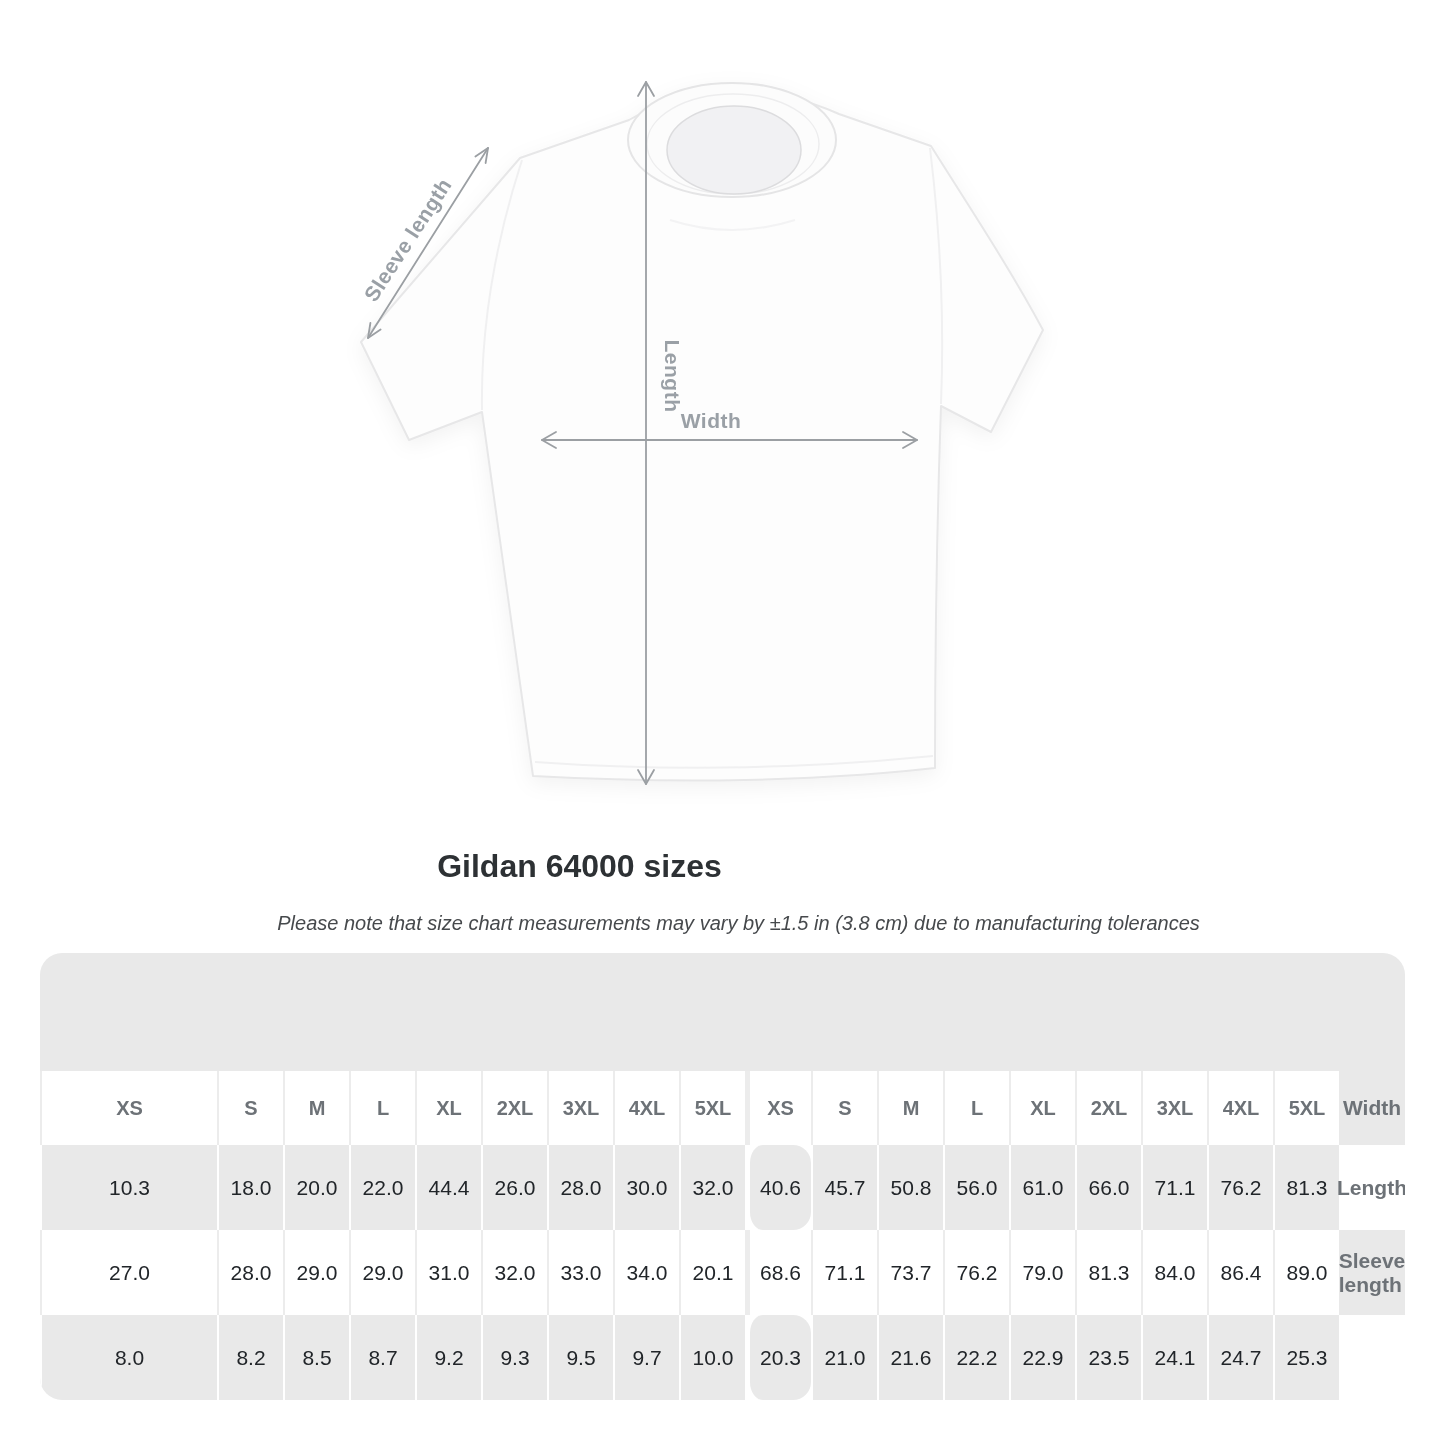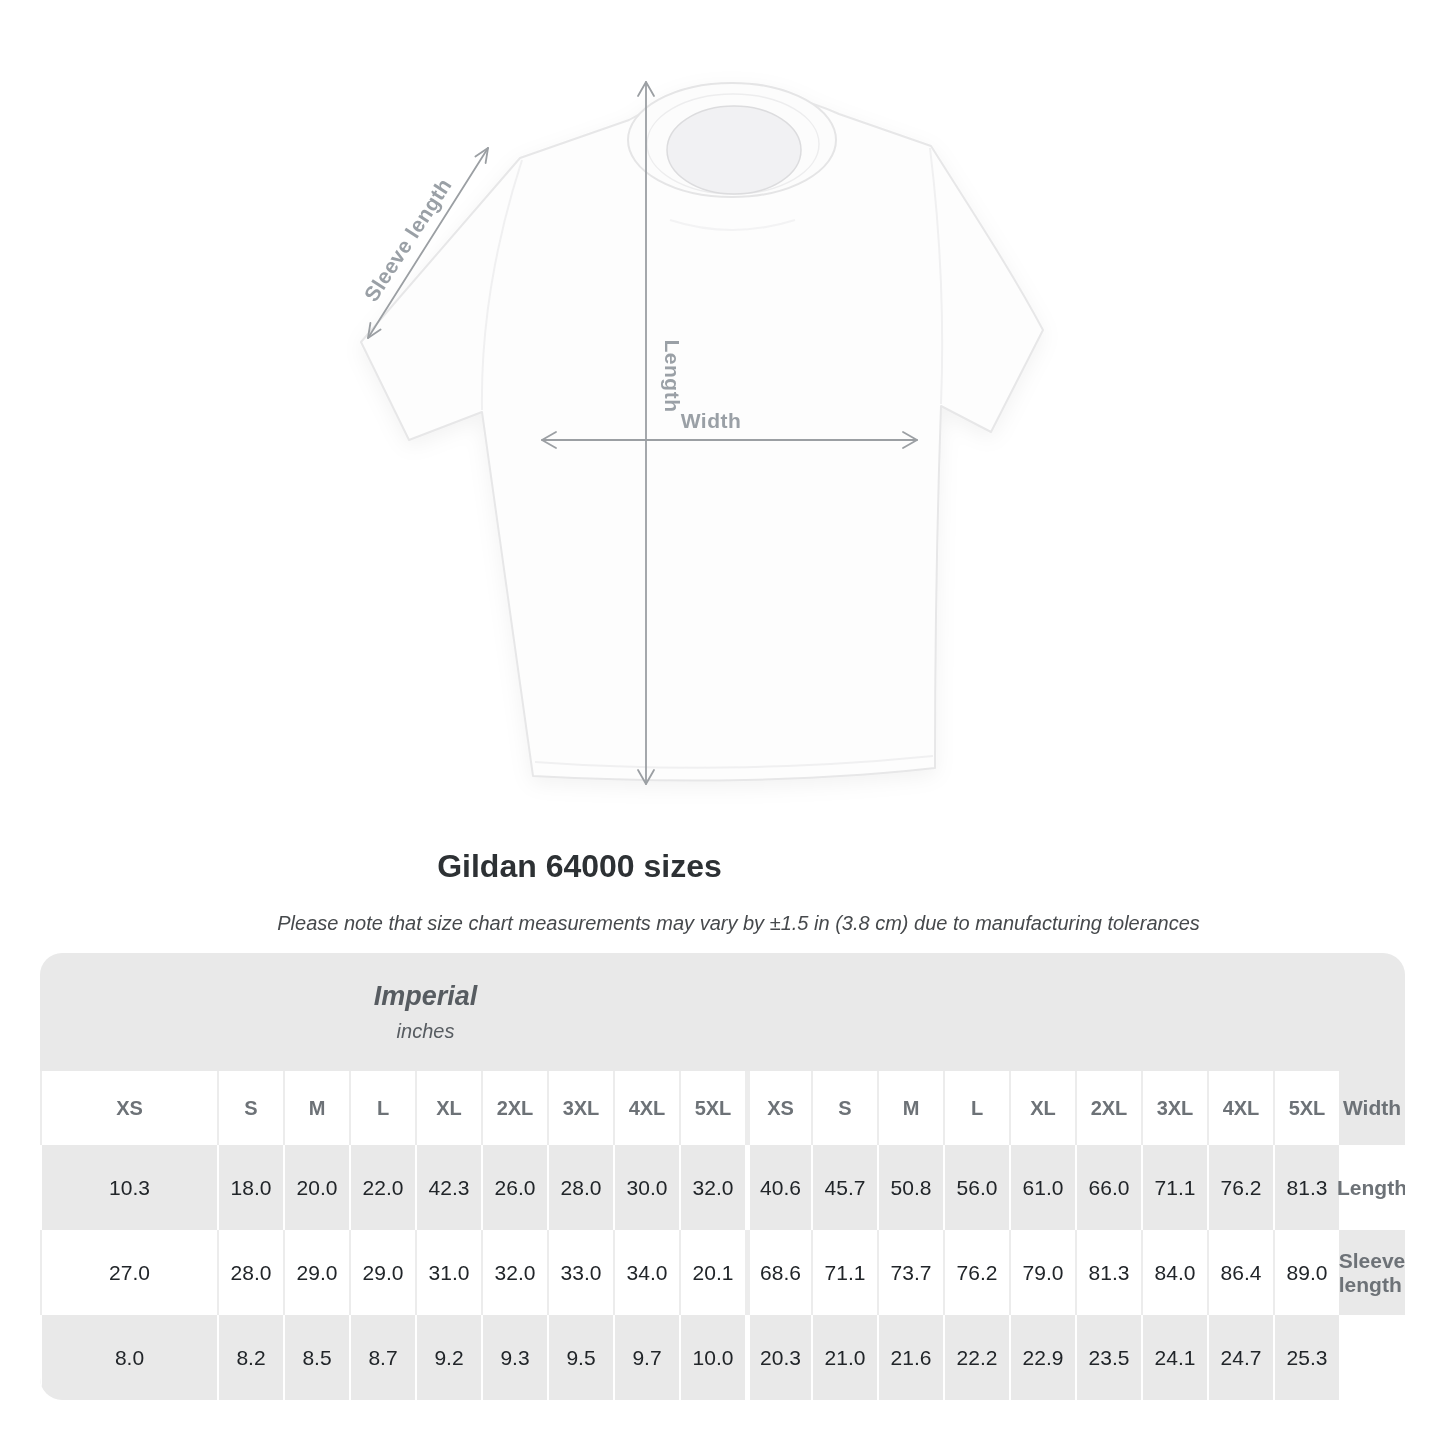--- a/index.html
+++ b/index.html
@@ -51,21 +51,21 @@
   .cell{
     display:flex;align-items:center;justify-content:center;
     font-size:21px;color:#212529;background:#ffffff;
     border-left:2px solid #ececec;
   }
   .cell.first{border-left:none;}
   .cell.mid{border-left-width:5px;}
   .cell.head{font-weight:bold;color:#6d7277;font-size:20px;}
   .cell.rowlab{font-weight:bold;color:#6d7277;font-size:21px;}
   .cell.gray{background:#e9e9e9;border-left-color:#ffffff;}
-  .cell.gray.mid{border-left-color:#ffffff;}
+  .cell.gray.mid{border-left-color:#ffffff;border-radius:18px;}
 </style>
 </head>
 <body>
 
 <div class="figure">
   <svg width="760" height="800" viewBox="0 0 760 800">
 
     <g style="filter:drop-shadow(0 6px 10px rgba(0,0,0,0.05))">
       <path d="M 299,80
            C 330,62 370,50 404,48
@@ -117,24 +117,20 @@
   <div class="measure-label lbl-sleeve">Sleeve length</div>
   <div class="measure-label lbl-length">Length</div>
   <div class="measure-label lbl-width">Width</div>
 </div>
 
 <h1 class="chart-title">Gildan 64000 sizes</h1>
 <p class="chart-subtitle">Please note that size chart measurements may vary by ±1.5 in (3.8 cm) due to manufacturing tolerances</p>
 
 <div class="table-wrap">
   <div class="band">
-    <div class="band-half band-imperial">
-      <div class="band-name">Imperial</div>
-      <div class="band-unit">inches</div>
-    </div>
   </div>
   <div class="grid" id="size-grid">
       <div class="cell head impfirst">XS</div>
       <div class="cell head">S</div>
       <div class="cell head">M</div>
       <div class="cell head">L</div>
       <div class="cell head">XL</div>
       <div class="cell head">2XL</div>
       <div class="cell head">3XL</div>
       <div class="cell head">4XL</div>
@@ -146,21 +142,21 @@
       <div class="cell head">XL</div>
       <div class="cell head">2XL</div>
       <div class="cell head">3XL</div>
       <div class="cell head">4XL</div>
       <div class="cell head">5XL</div>
       <div class="cell rowlab first gray">Width</div>
       <div class="cell  gray">10.3</div>
       <div class="cell  gray">18.0</div>
       <div class="cell  gray">20.0</div>
       <div class="cell  gray">22.0</div>
-      <div class="cell  gray">42.3</div>
+      <div class="cell  gray">44.4</div>
       <div class="cell  gray">26.0</div>
       <div class="cell  gray">28.0</div>
       <div class="cell  gray">30.0</div>
       <div class="cell  gray">32.0</div>
       <div class="cell mid gray">40.6</div>
       <div class="cell  gray">45.7</div>
       <div class="cell  gray">50.8</div>
       <div class="cell  gray">56.0</div>
       <div class="cell  gray">61.0</div>
       <div class="cell  gray">66.0</div>

